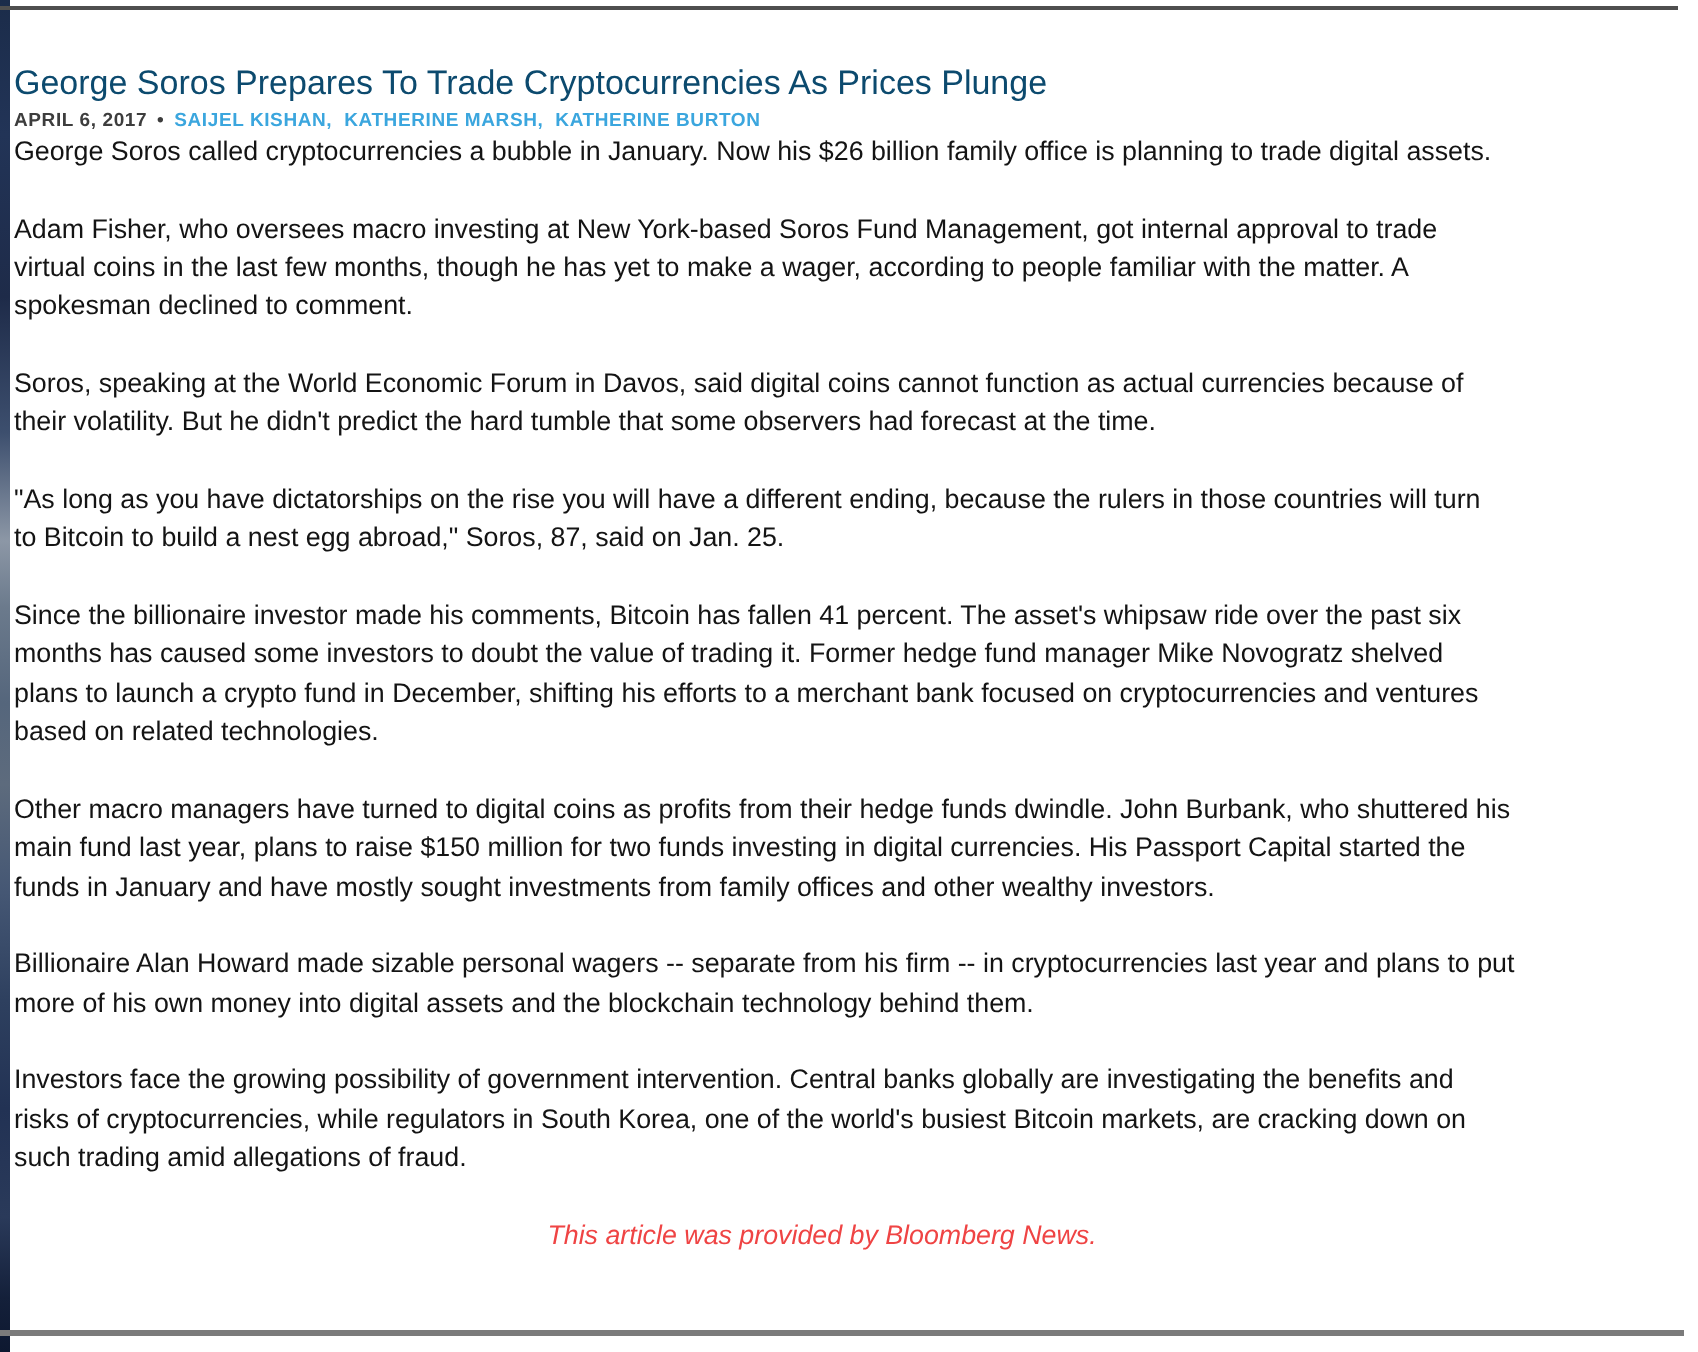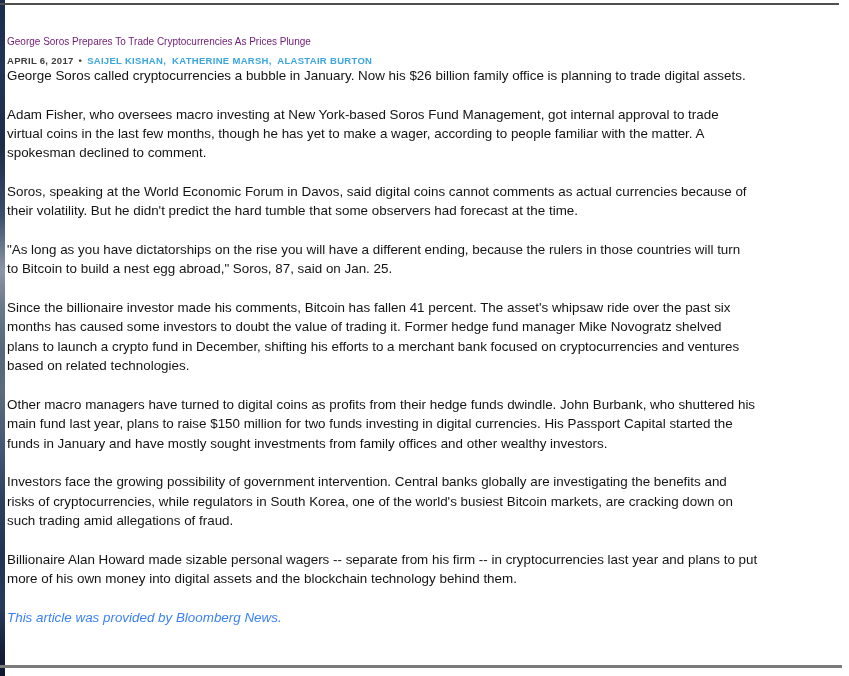--- a/index.html
+++ b/index.html
@@ -34,23 +34,23 @@
     width: 842px; height: 3px;
     background: #7b7b7b;
   }
   .content {
     position: absolute;
     left: 7px; top: 0;
     width: 808px;
   }
   .headline {
     margin-top: 33px;
-    font-size: 10px;
+    font-size: 17px;
     font-weight: 400;
-    color: #701a75;
+    color: #0c4a6e;
     line-height: 18px;
   }
   .byline {
     margin-top: 4px;
     font-size: 9.5px;
     font-weight: 700;
     letter-spacing: 0.3px;
     color: #3d3d3d;
     white-space: nowrap;
   }
@@ -66,61 +66,62 @@
     font-size: 13.4px;
     line-height: 19.35px;
     color: #141414;
   }
   .body-text p {
     margin: 0 0 19.35px 0;
     white-space: pre-line;
   }
   .footer-note {
     font-style: italic;
-    color: #3b82f6;
+    color: #ef4444;
     font-size: 13.4px;
     line-height: 19.35px;
     margin: 0;
+    text-align: center;
   }
 </style>
 </head>
 <body>
 
 <div class="left-strip"></div>
 <div class="top-rule"></div>
 
 <div class="content">
   <div class="headline">George Soros Prepares To Trade Cryptocurrencies As Prices Plunge</div>
 
   <div class="byline">
     <span>APRIL 6, 2017</span>
     <span class="dot">•</span>
     <a class="author">SAIJEL KISHAN</a><span class="sep">,</span>
     <a class="author">KATHERINE MARSH</a><span class="sep">,</span>
-    <a class="author">ALASTAIR BURTON</a>
+    <a class="author">KATHERINE BURTON</a>
   </div>
 
   <div class="body-text">
     <p>George Soros called cryptocurrencies a bubble in January. Now his $26 billion family office is planning to trade digital assets.</p>
     <p>Adam Fisher, who oversees macro investing at New York-based Soros Fund Management, got internal approval to trade
 virtual coins in the last few months, though he has yet to make a wager, according to people familiar with the matter. A
 spokesman declined to comment.</p>
-    <p>Soros, speaking at the World Economic Forum in Davos, said digital coins cannot comments as actual currencies because of
+    <p>Soros, speaking at the World Economic Forum in Davos, said digital coins cannot function as actual currencies because of
 their volatility. But he didn't predict the hard tumble that some observers had forecast at the time.</p>
     <p>"As long as you have dictatorships on the rise you will have a different ending, because the rulers in those countries will turn
 to Bitcoin to build a nest egg abroad," Soros, 87, said on Jan. 25.</p>
     <p>Since the billionaire investor made his comments, Bitcoin has fallen 41 percent. The asset's whipsaw ride over the past six
 months has caused some investors to doubt the value of trading it. Former hedge fund manager Mike Novogratz shelved
 plans to launch a crypto fund in December, shifting his efforts to a merchant bank focused on cryptocurrencies and ventures
 based on related technologies.</p>
     <p>Other macro managers have turned to digital coins as profits from their hedge funds dwindle. John Burbank, who shuttered his
 main fund last year, plans to raise $150 million for two funds investing in digital currencies. His Passport Capital started the
 funds in January and have mostly sought investments from family offices and other wealthy investors.</p>
+    <p>Billionaire Alan Howard made sizable personal wagers -- separate from his firm -- in cryptocurrencies last year and plans to put
+more of his own money into digital assets and the blockchain technology behind them.</p>
     <p>Investors face the growing possibility of government intervention. Central banks globally are investigating the benefits and
 risks of cryptocurrencies, while regulators in South Korea, one of the world's busiest Bitcoin markets, are cracking down on
 such trading amid allegations of fraud.</p>
-    <p>Billionaire Alan Howard made sizable personal wagers -- separate from his firm -- in cryptocurrencies last year and plans to put
-more of his own money into digital assets and the blockchain technology behind them.</p>
     <p class="footer-note">This article was provided by Bloomberg News.</p>
   </div>
 </div>
 
 <div class="bottom-rule"></div>
 
 </body></html>

